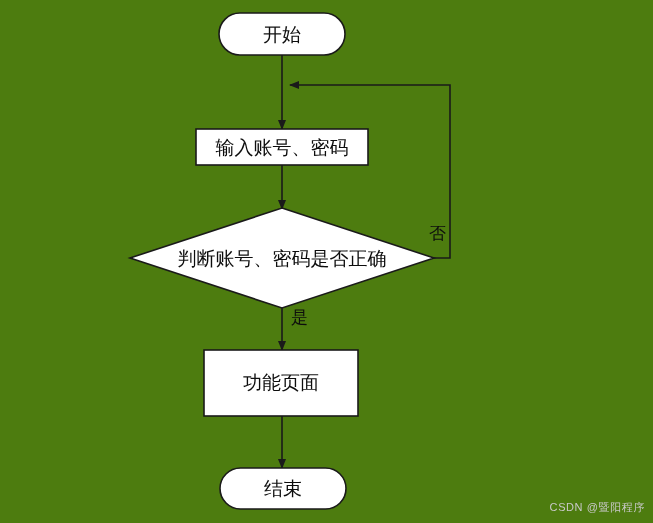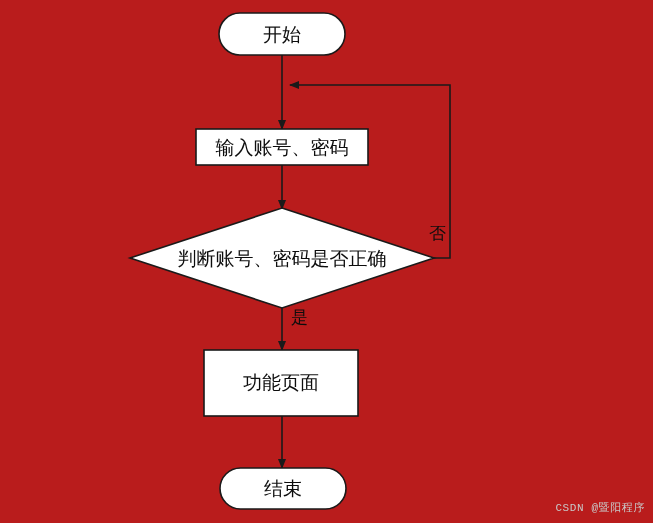--- a/index.html
+++ b/index.html
@@ -10,21 +10,21 @@
   body {
     width: 653px;
     height: 523px;
     font-family: "DejaVu Sans", "Liberation Sans", sans-serif;
     overflow: hidden;
   }
   #canvas {
     position: relative;
     width: 653px;
     height: 523px;
-    background: #b91c1c;
+    background: #4d7c0f;
   }
   svg#flow {
     position: absolute;
     left: 0;
     top: 0;
     width: 653px;
     height: 523px;
   }
   .shape-stroke {
     fill: #ffffff;
@@ -55,21 +55,21 @@
     font-family: "DejaVu Sans", "Liberation Sans", sans-serif;
     fill: #0d0d0d;
     font-size: 17px;
     text-anchor: start;
     dominant-baseline: middle;
   }
   .watermark {
     position: absolute;
     right: 8px;
     bottom: 8px;
-    font-family: Liberation Mono, monospace;
+    font-family: Liberation Sans, sans-serif;
     font-size: 11px;
     color: #c9c9c9;
     letter-spacing: 0.6px;
     white-space: nowrap;
     user-select: none;
   }
 </style>
 </head>
 <body>
 

